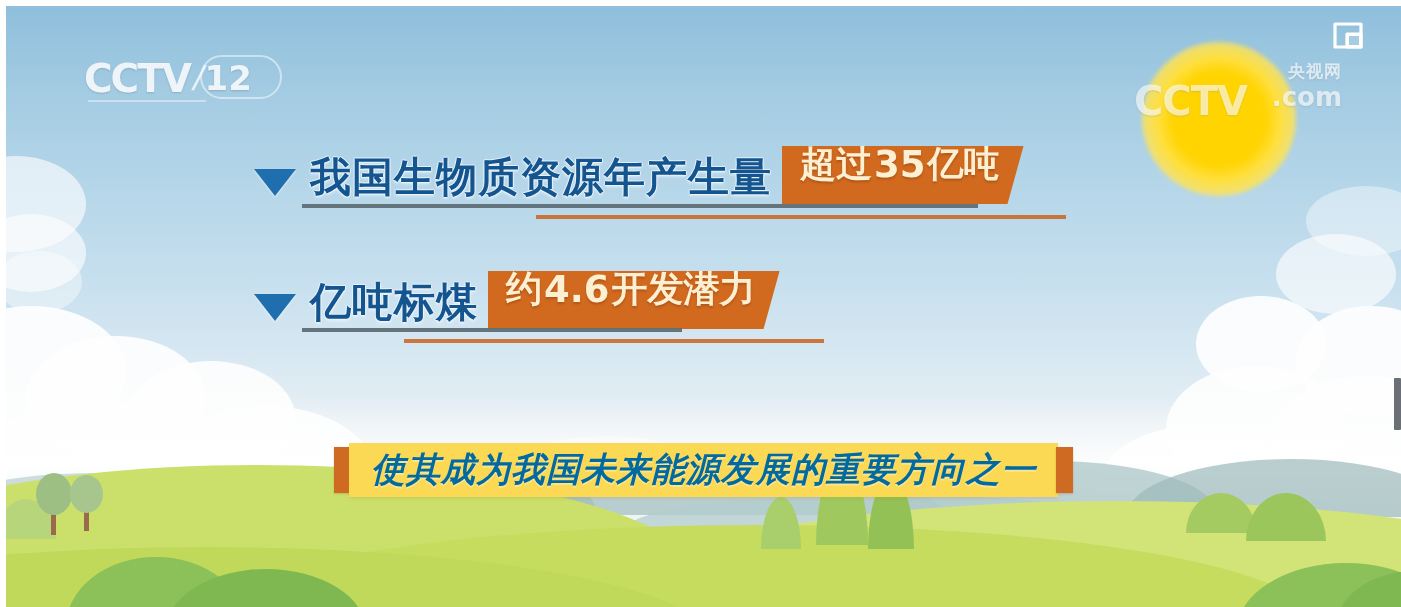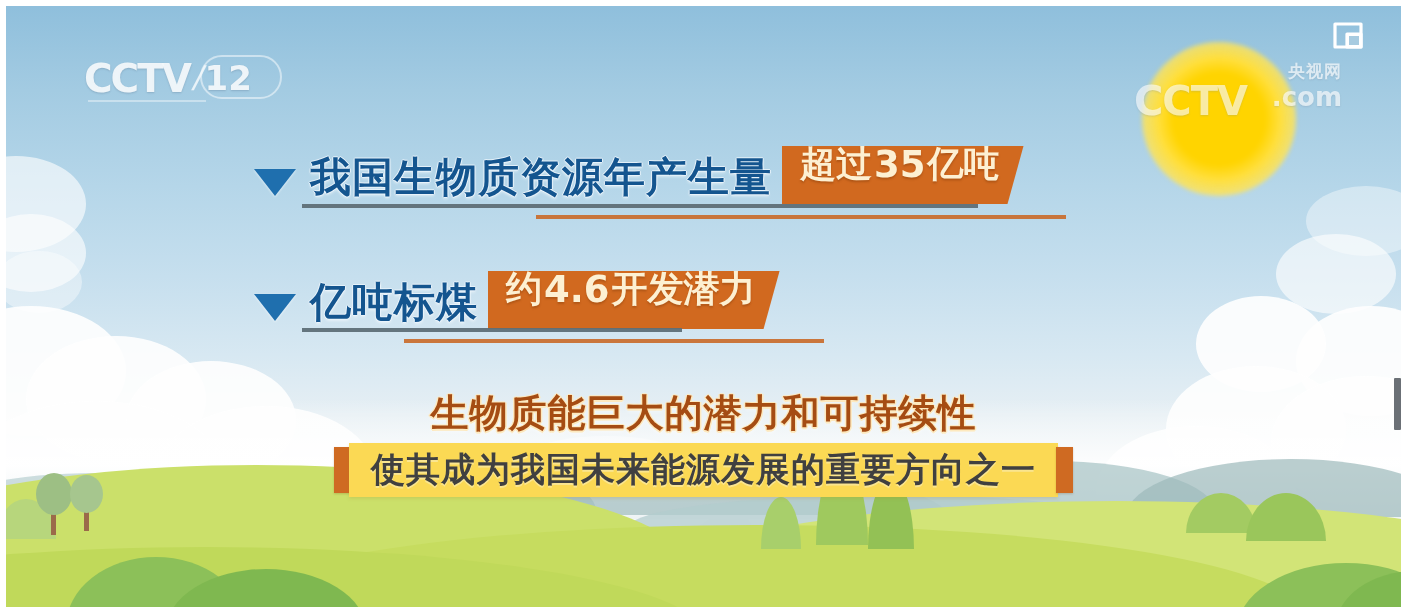--- a/index.html
+++ b/index.html
@@ -332,23 +332,24 @@
     padding: 8px 22px 10px;
     height: 54px;
     display: flex;
     align-items: center;
     box-shadow: 0 2px 3px rgba(170,140,40,.18);
   }
   #statement-band .band-text {
     font-size: 34px;
     font-weight: 700;
     letter-spacing: 1px;
-    color: #404040;
+    color: #0369a1;
     line-height: 1;
     text-shadow: 0 2px 0 rgba(250,230,150,.9);
+    font-style: italic;
   }
 
   
   #scroll-thumb {
     position: absolute;
     right: 0;
     top: 372px;
     width: 7px;
     height: 52px;
     background: #6b7076;
@@ -477,21 +478,20 @@
         <span class="blue-label">亿吨标煤</span>
         <span class="value-badge">
           <span>约</span>
           <span class="big-num">4.6</span>
           <span>开发潜力</span>
         </span>
       </div>
       <div class="rule-dark" id="rule2-dark"></div>
       <div class="rule-orange" id="rule2-orange"></div>
 
-      <div id="statement-1">生物质能巨大的潜力和可持续性</div>
 
       <div id="statement-band-wrap">
         <span class="band-bracket left"></span>
         <div id="statement-band">
           <span class="band-text">使其成为我国未来能源发展的重要方向之一</span>
         </div>
         <span class="band-bracket right"></span>
       </div>
     </div>
 

